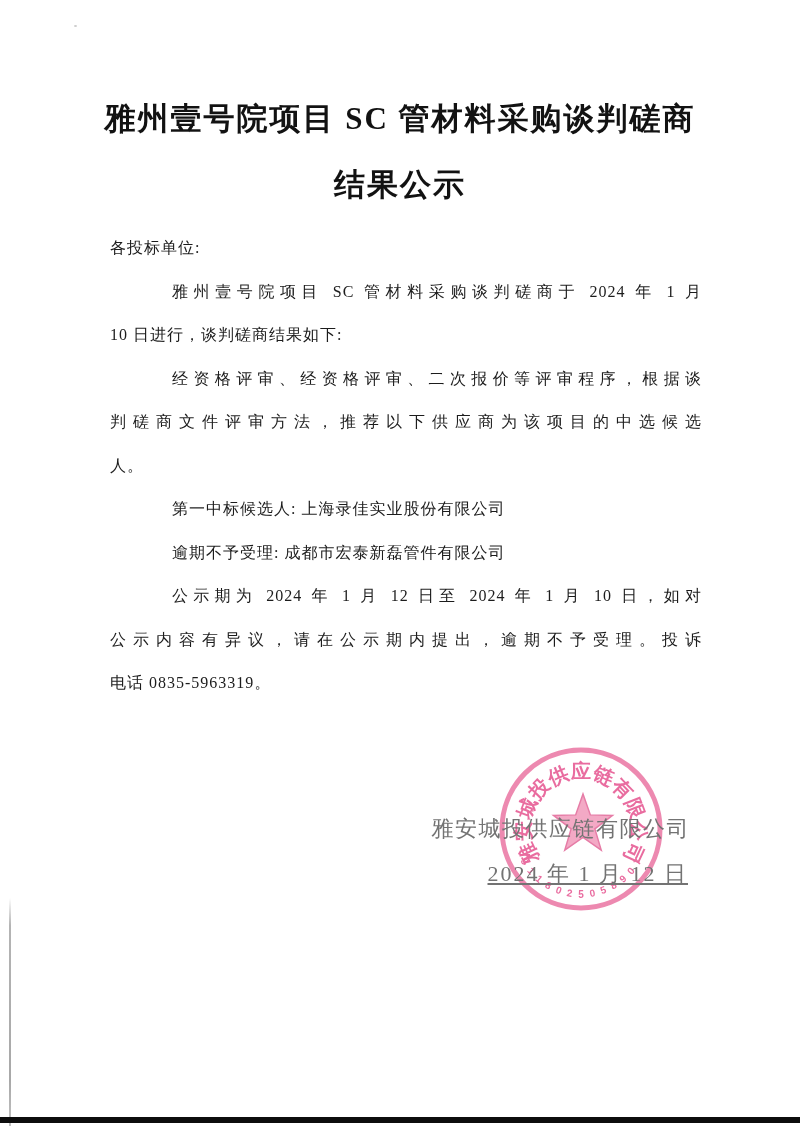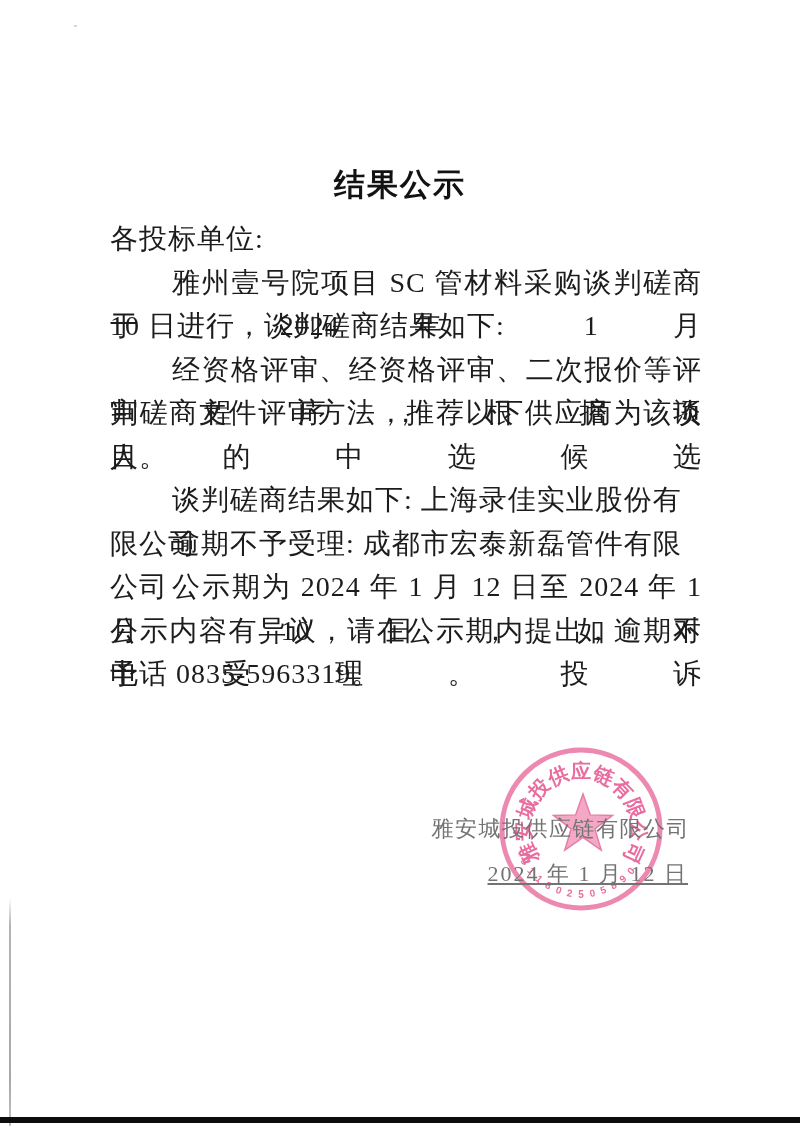--- a/index.html
+++ b/index.html
@@ -27,24 +27,24 @@
     line-height: 44px;
     height: 44px;
     font-weight: 900;
     letter-spacing: 2px;
     color: #121212;
   }
   .title1 { top: 97px; }
   .title2 { top: 163px; }
   .body-text {
     position: absolute;
-    top: 217px;
+    top: 226px;
     left: 110px;
     width: 592px;
-    font-size: 28px;
+    font-size: 16px;
     letter-spacing: 1px;
   }
   .line {
     height: 43.5px;
     line-height: 43.5px;
     white-space: pre-wrap;
   }
   .ind { text-indent: 62px; }
   .j {
     text-align: justify;
@@ -105,30 +105,31 @@
     height: 2px;
     background: #cdcdcd;
     border-radius: 50%;
   }
 </style>
 </head>
 <body>
 
 <div class="page">
 
+  <div class="title title1">雅州壹号院项目 SC 管材料采购谈判磋商</div>
   <div class="title title2">结果公示</div>
 
   <div class="body-text">
     <div class="line">各投标单位:</div>
     <div class="line ind j">雅州壹号院项目 SC 管材料采购谈判磋商于 2024 年 1 月</div>
     <div class="line">10 日进行，谈判磋商结果如下:</div>
     <div class="line ind j">经资格评审、经资格评审、二次报价等评审程序，根据谈</div>
     <div class="line j">判磋商文件评审方法，推荐以下供应商为该项目的中选候选</div>
     <div class="line">人。</div>
-    <div class="line ind">谈判磋商结果如下: 上海录佳实业股份有限公司</div>
+    <div class="line ind">第一中标候选人: 上海录佳实业股份有限公司</div>
     <div class="line ind">逾期不予受理: 成都市宏泰新磊管件有限公司</div>
     <div class="line ind j">公示期为 2024 年 1 月 12 日至 2024 年 1 月 10 日，如对</div>
     <div class="line j">公示内容有异议，请在公示期内提出，逾期不予受理。投诉</div>
     <div class="line">电话 0835-5963319。</div>
   </div>
 
   <svg class="seal" id="seal-svg" viewBox="0 0 240 240" aria-hidden="true">
       <circle cx="120" cy="120" r="79" fill="none" stroke="#ec7fa9" stroke-width="5"></circle>
       <polygon points="122,85 114.65268434634409,105.88728757031316 92.51724799485024,106.42047317437662 110.11179354631058,119.86271242968685 103.77865717893333,141.07952682562336 122,128.5 140.22134282106666,141.07952682562336 133.8882064536894,119.86271242968685 151.48275200514976,106.42047317437664 129.34731565365593,105.88728757031316" fill="#f2a2c0" stroke="#e4719f" stroke-width="1.5"></polygon>
       <text transform="translate(67.4341483518743,144.51185918096056) rotate(-115)" text-anchor="middle" dominant-baseline="central" font-size="20" font-weight="bold" fill="#e75f97" font-family="&quot;Liberation Serif&quot;, serif">雅</text>

